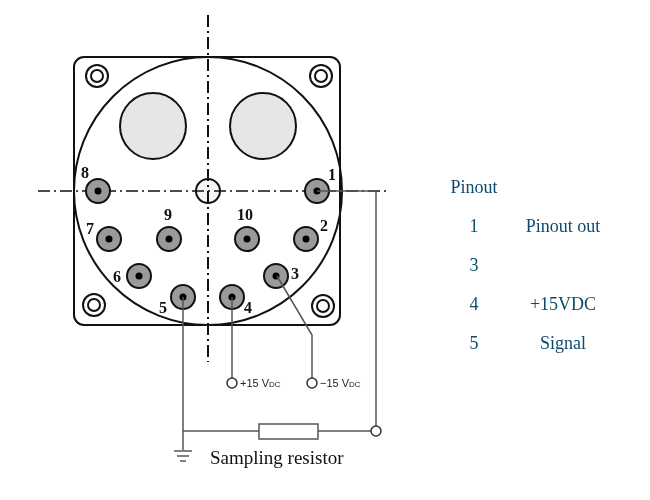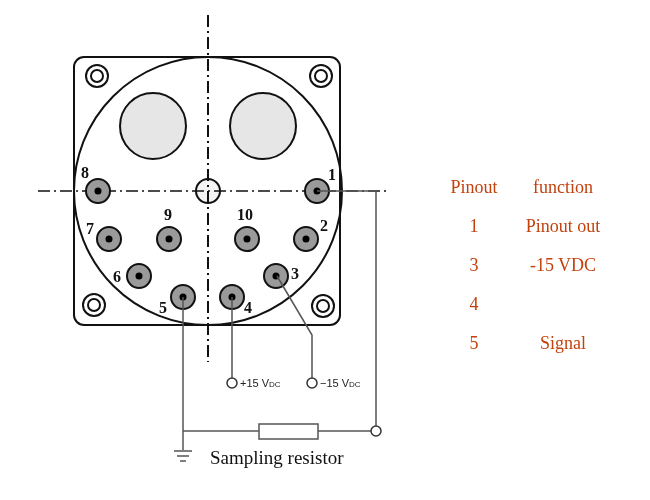--- a/index.html
+++ b/index.html
@@ -1,21 +1,21 @@
 <!DOCTYPE html>
 <html><head>
 <meta charset="utf-8">
 <style>
   html, body { margin:0; padding:0; background:#ffffff; }
   body { width:650px; height:500px; position:relative; overflow:hidden; font-family:"Liberation Serif", serif; }
   #diagram { position:absolute; left:0; top:0; }
   .pin-label { font-family:"Liberation Serif", serif; font-weight:bold; font-size:16px; fill:#111; }
   .supply-label { font-family:"Liberation Sans", sans-serif; font-size:11px; fill:#222; }
   .caption { font-family:"Liberation Serif", serif; font-size:19px; fill:#111; }
-  .table { position:absolute; left:440px; top:168px; width:180px; font-family:"Liberation Serif", serif; font-size:18px; color:#c2410c; }
+  .table { position:absolute; left:440px; top:168px; width:180px; font-family:"Liberation Serif", serif; font-size:18px; color:#0c4a6e; }
   .table .row { display:flex; height:39px; align-items:center; }
   .table .c1 { width:68px; text-align:center; }
   .table .c2 { width:110px; text-align:center; }
 </style>
 </head>
 <body>
 
 <svg id="diagram" width="650" height="500" viewBox="0 0 650 500">
 
   <rect x="74" y="57" width="266" height="268" rx="10" ry="10" fill="none" stroke="#111" stroke-width="2"></rect>
@@ -122,30 +122,29 @@
   </g>
 
   <text x="240" y="387" class="supply-label"><tspan>+15 V</tspan><tspan font-size="8">DC</tspan></text>
   <text x="320" y="387" class="supply-label"><tspan>−15 V</tspan><tspan font-size="8">DC</tspan></text>
   <text x="210" y="464" class="caption">Sampling resistor</text>
 </svg>
 
 <div class="table">
   <div class="row">
     <span class="c1">Pinout</span>
-    <span class="c2">function</span>
   </div>
   <div class="row">
     <span class="c1">1</span>
     <span class="c2">Pinout out</span>
   </div>
   <div class="row">
     <span class="c1">3</span>
-    <span class="c2">-15 VDC</span>
   </div>
   <div class="row">
     <span class="c1">4</span>
+    <span class="c2">+15VDC</span>
   </div>
   <div class="row">
     <span class="c1">5</span>
     <span class="c2">Signal</span>
   </div>
 </div>
 
 </body></html>

